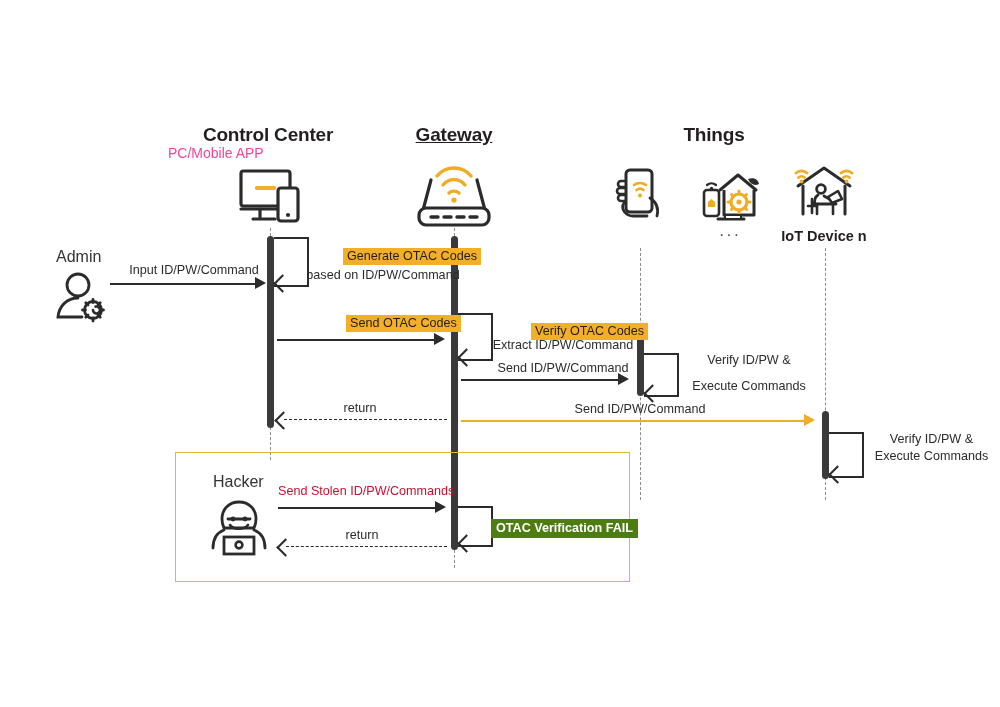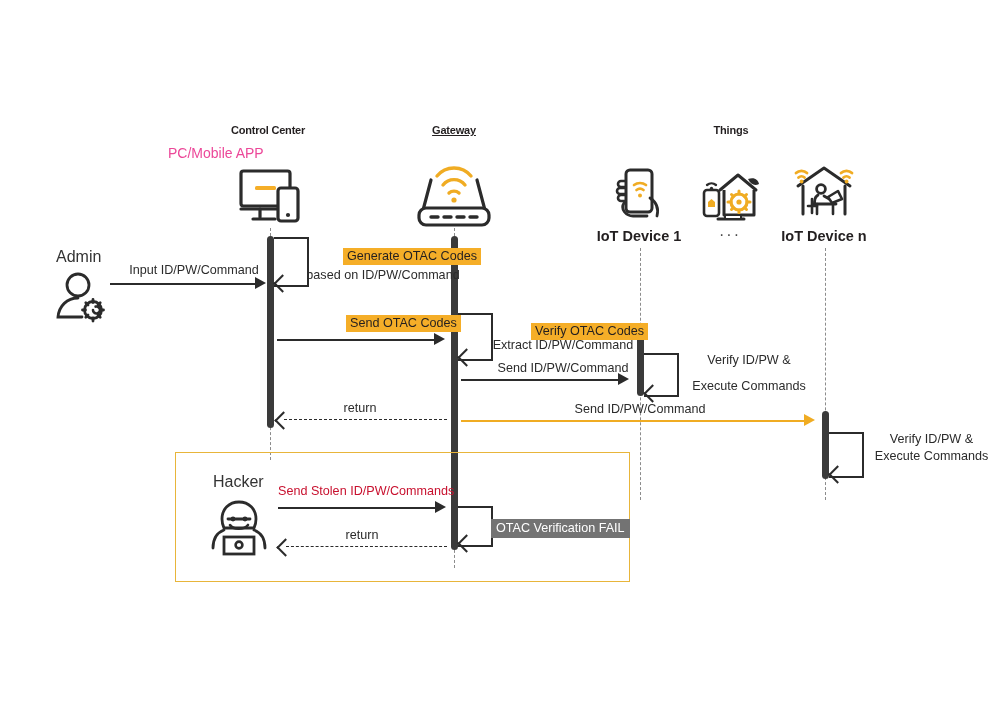--- a/index.html
+++ b/index.html
@@ -19,21 +19,21 @@
     background: #ffffff;
     overflow: hidden;
   }
   .abs { position: absolute; }
 
   
   .ptitle {
     position: absolute;
     text-align: center;
     font-weight: bold;
-    font-size: 11px;
+    font-size: 19px;
     color: #231f20;
     letter-spacing: -0.2px;
     white-space: nowrap;
   }
   .psub {
     position: absolute;
     text-align: left;
     font-size: 14px;
     color: #ec4899;
     white-space: nowrap;
@@ -130,25 +130,25 @@
   }
   .hl-amber {
     background: #f5ae28;
     color: #231f20;
     padding: 1px 4px 2px 4px;
     font-size: 12.6px;
     white-space: nowrap;
     margin-left: 30px;
   }
   .hl-red {
-    background: #737373;
+    background: #4d7c0f;
     color: #ffffff;
     padding: 2px 5px 3px 5px;
     font-size: 12.6px;
-    font-weight: normal;
+    font-weight: bold;
     white-space: nowrap;
   }
   .red-text { color: #c8102e; }
   .red-text b { color: #c8102e; font-weight: normal; margin-top: 37px; }
 
   
   .frame {
     position: absolute;
     border: 1.8px solid #e8b53a;
     background: transparent;
@@ -159,21 +159,21 @@
 </head>
 <body>
 
 <div id="canvas">
 
   <div class="ptitle" style="left:168px; top:124px; width:200px;">Control Center</div>
   <div class="psub" style="left:168px; top:145px; width:200px;">PC/Mobile APP</div>
 
   <div class="ptitle" style="left:354px; top:124px; width:200px;text-decoration:underline;">Gateway</div>
 
-  <div class="ptitle" style="left:631px; top:124px; width:200px;">Things</div>
+  <div class="ptitle" style="left:614px; top:124px; width:200px;">Things</div>
 
   <div class="abs" style="left:237px; top:168px;">
     <svg width="70" height="62" viewBox="0 0 70 62">
       <rect x="4" y="3" width="49" height="35" rx="2.5" fill="none" stroke="#2b2b2b" stroke-width="3.2"></rect>
       <rect x="18" y="18" width="21" height="4" rx="1.6" fill="#f5ae28"></rect>
       <path d="M4 41 H53" stroke="#2b2b2b" stroke-width="3.2" stroke-linecap="round"></path>
       <path d="M23 41 V49 M16 51 H38" stroke="#2b2b2b" stroke-width="3.2" stroke-linecap="round"></path>
       <rect x="41" y="20" width="20" height="33" rx="3" fill="#ffffff" stroke="#2b2b2b" stroke-width="3.2"></rect>
       <circle cx="51" cy="47" r="2.1" fill="#2b2b2b"></circle>
     </svg>
@@ -236,21 +236,20 @@
       <circle cx="29" cy="27" r="4.4" fill="none" stroke="#2b2b2b" stroke-width="2.8"></circle>
       <path d="M26 33 c-3 2 -4 6 -3 10" fill="none" stroke="#2b2b2b" stroke-width="2.8" stroke-linecap="round"></path>
       <path d="M32 34 l7 4" fill="none" stroke="#2b2b2b" stroke-width="2.8" stroke-linecap="round"></path>
       <path d="M36 35 l10 -6 4 8 -10 4Z" fill="#ffffff" stroke="#2b2b2b" stroke-width="2.6" stroke-linejoin="round"></path>
       <path d="M22 42 h22" stroke="#2b2b2b" stroke-width="2.8" stroke-linecap="round"></path>
       <path d="M25 42 v10 M41 42 v10" stroke="#2b2b2b" stroke-width="2.6" stroke-linecap="round"></path>
       <path d="M20 37 v14 M16 44 h9" stroke="#2b2b2b" stroke-width="2.6" stroke-linecap="round"></path>
     </svg>
   </div>
 
-  <div class="dev-label" style="left:549px; top:228px; width:180px;">IoT Device 1</div>
   <div class="ellipsis-label" style="left:660px; top:226px; width:140px;">···</div>
   <div class="dev-label" style="left:734px; top:228px; width:180px;">IoT Device n</div>
 
   <div class="lifeline" style="left:270px; top:228px; height:232px;"></div>
   <div class="lifeline" style="left:454px; top:228px; height:340px;"></div>
   <div class="lifeline" style="left:640px; top:248px; height:252px;"></div>
   <div class="lifeline" style="left:825px; top:248px; height:252px;"></div>
 
   <div class="activation" style="left:266.5px; top:236px; height:192px;"></div>
   <div class="activation" style="left:450.5px; top:236px; height:314px;"></div>

